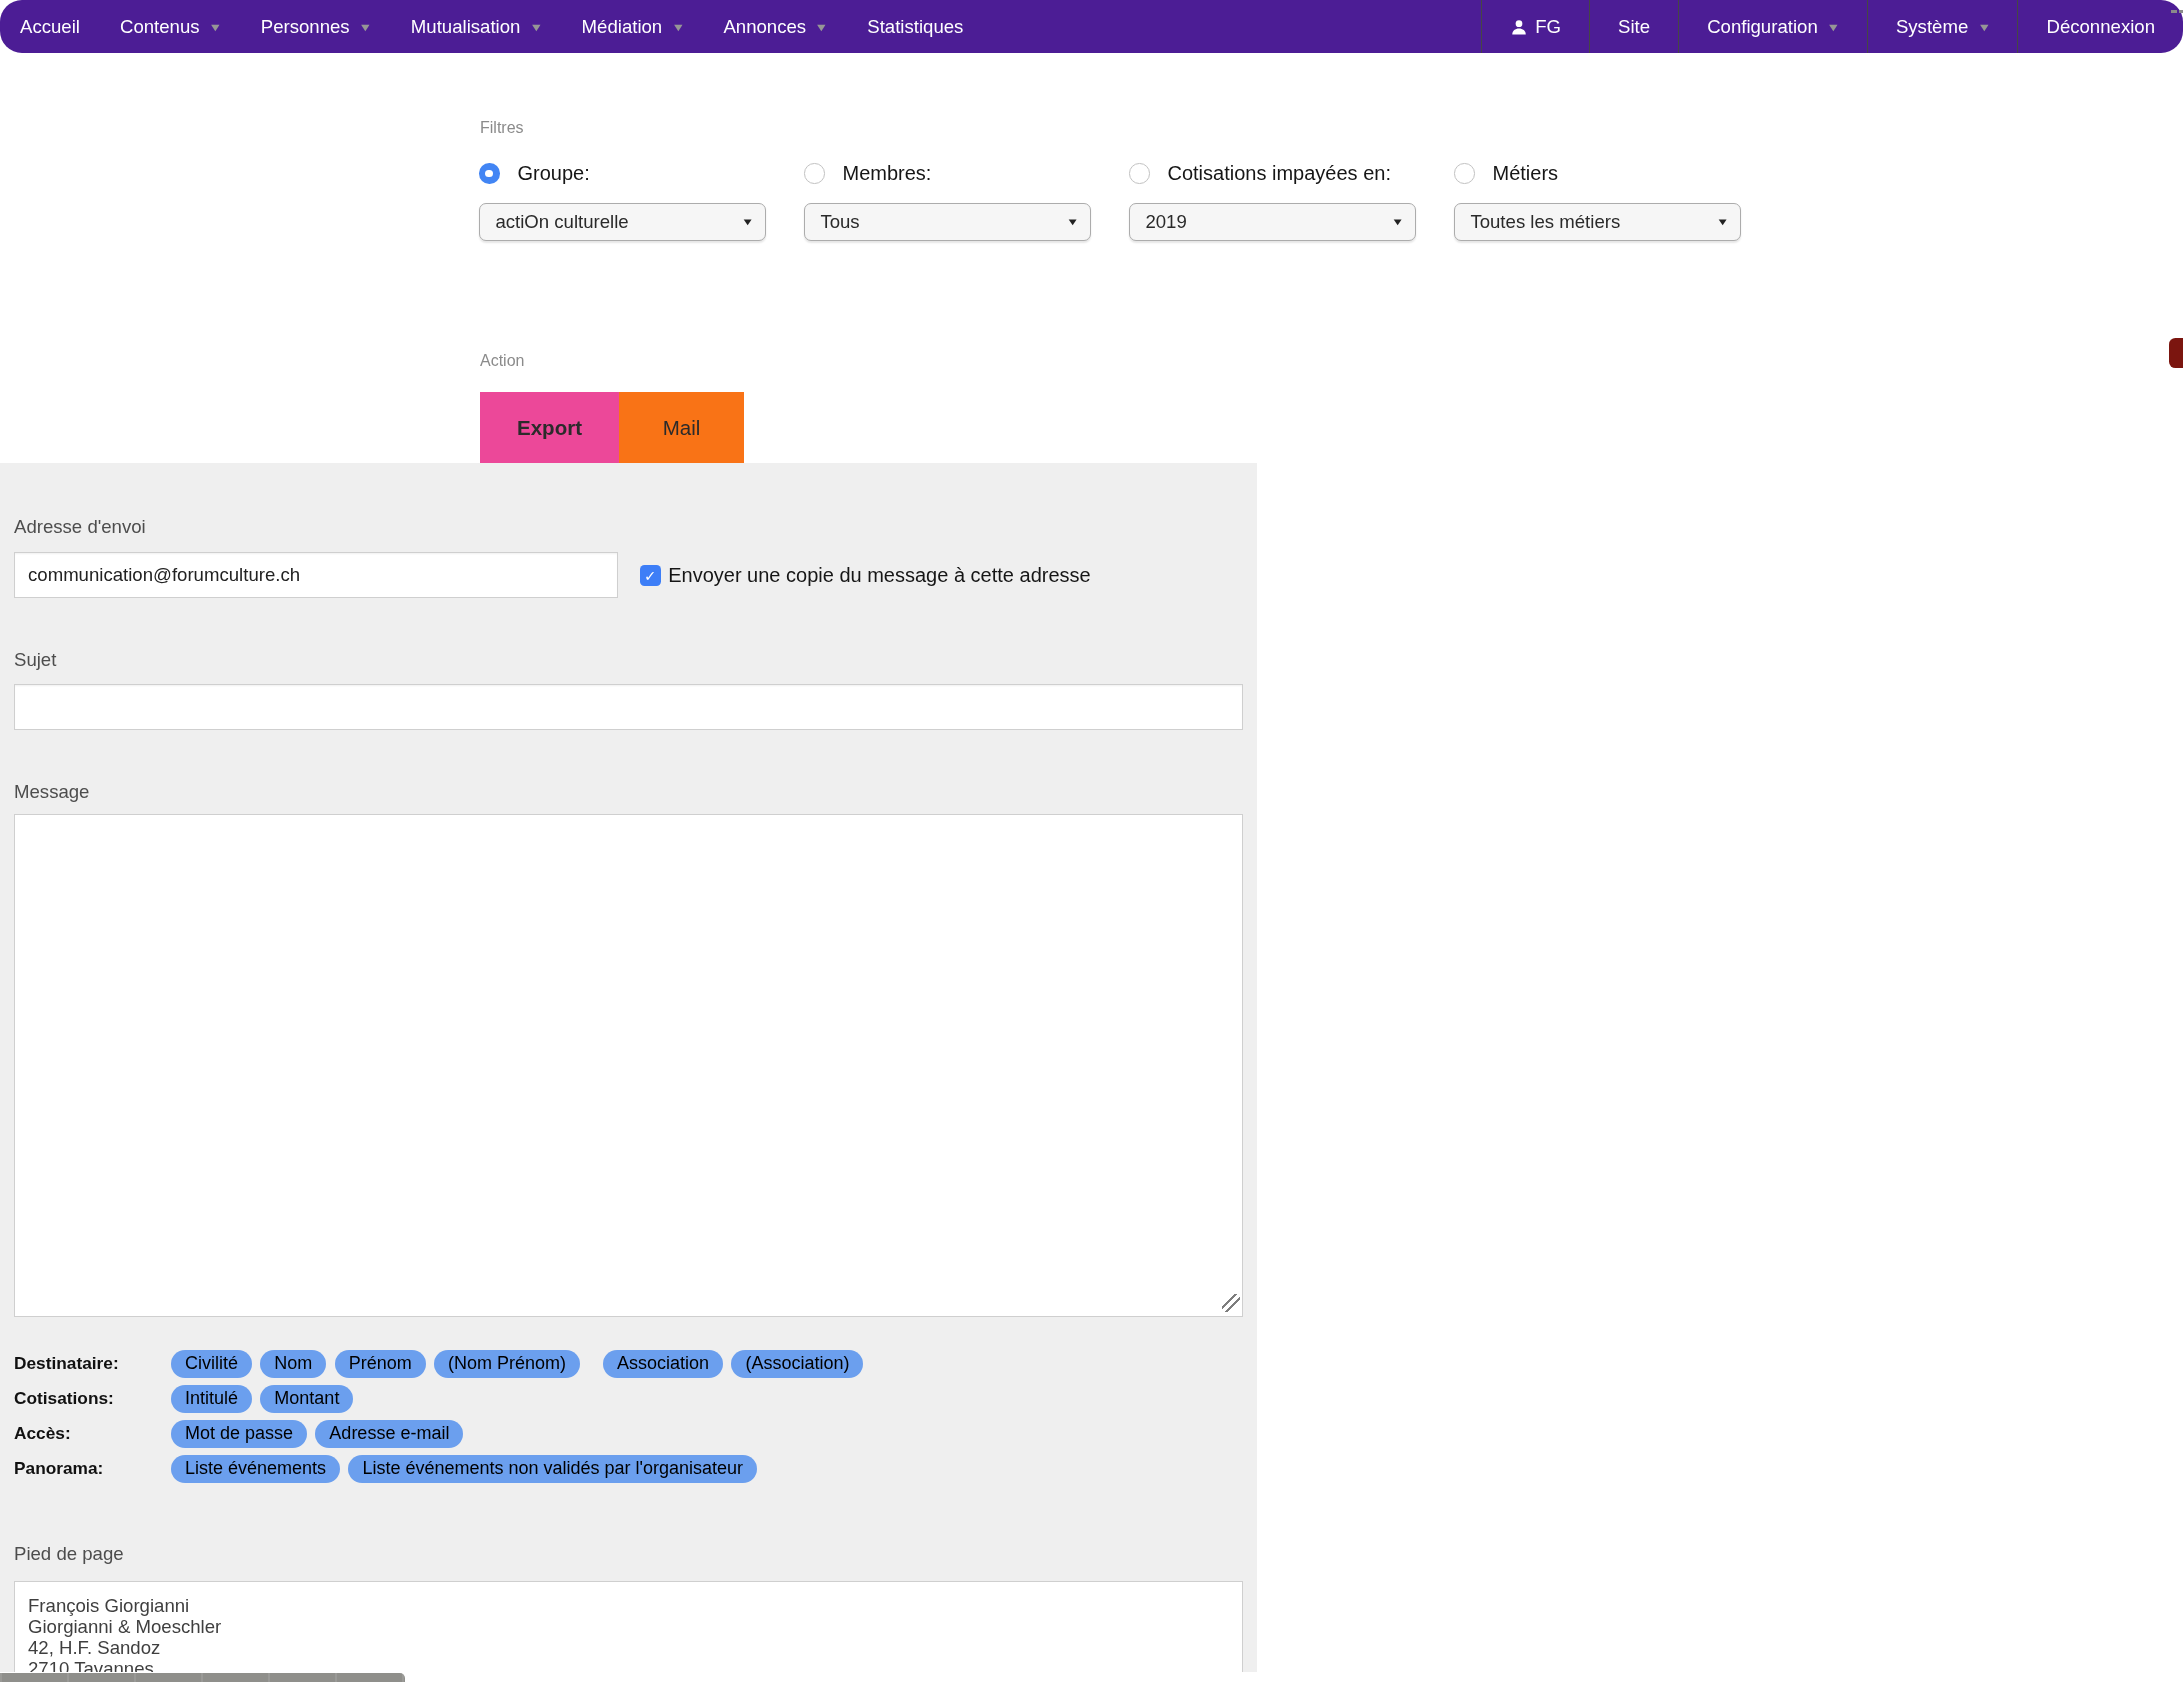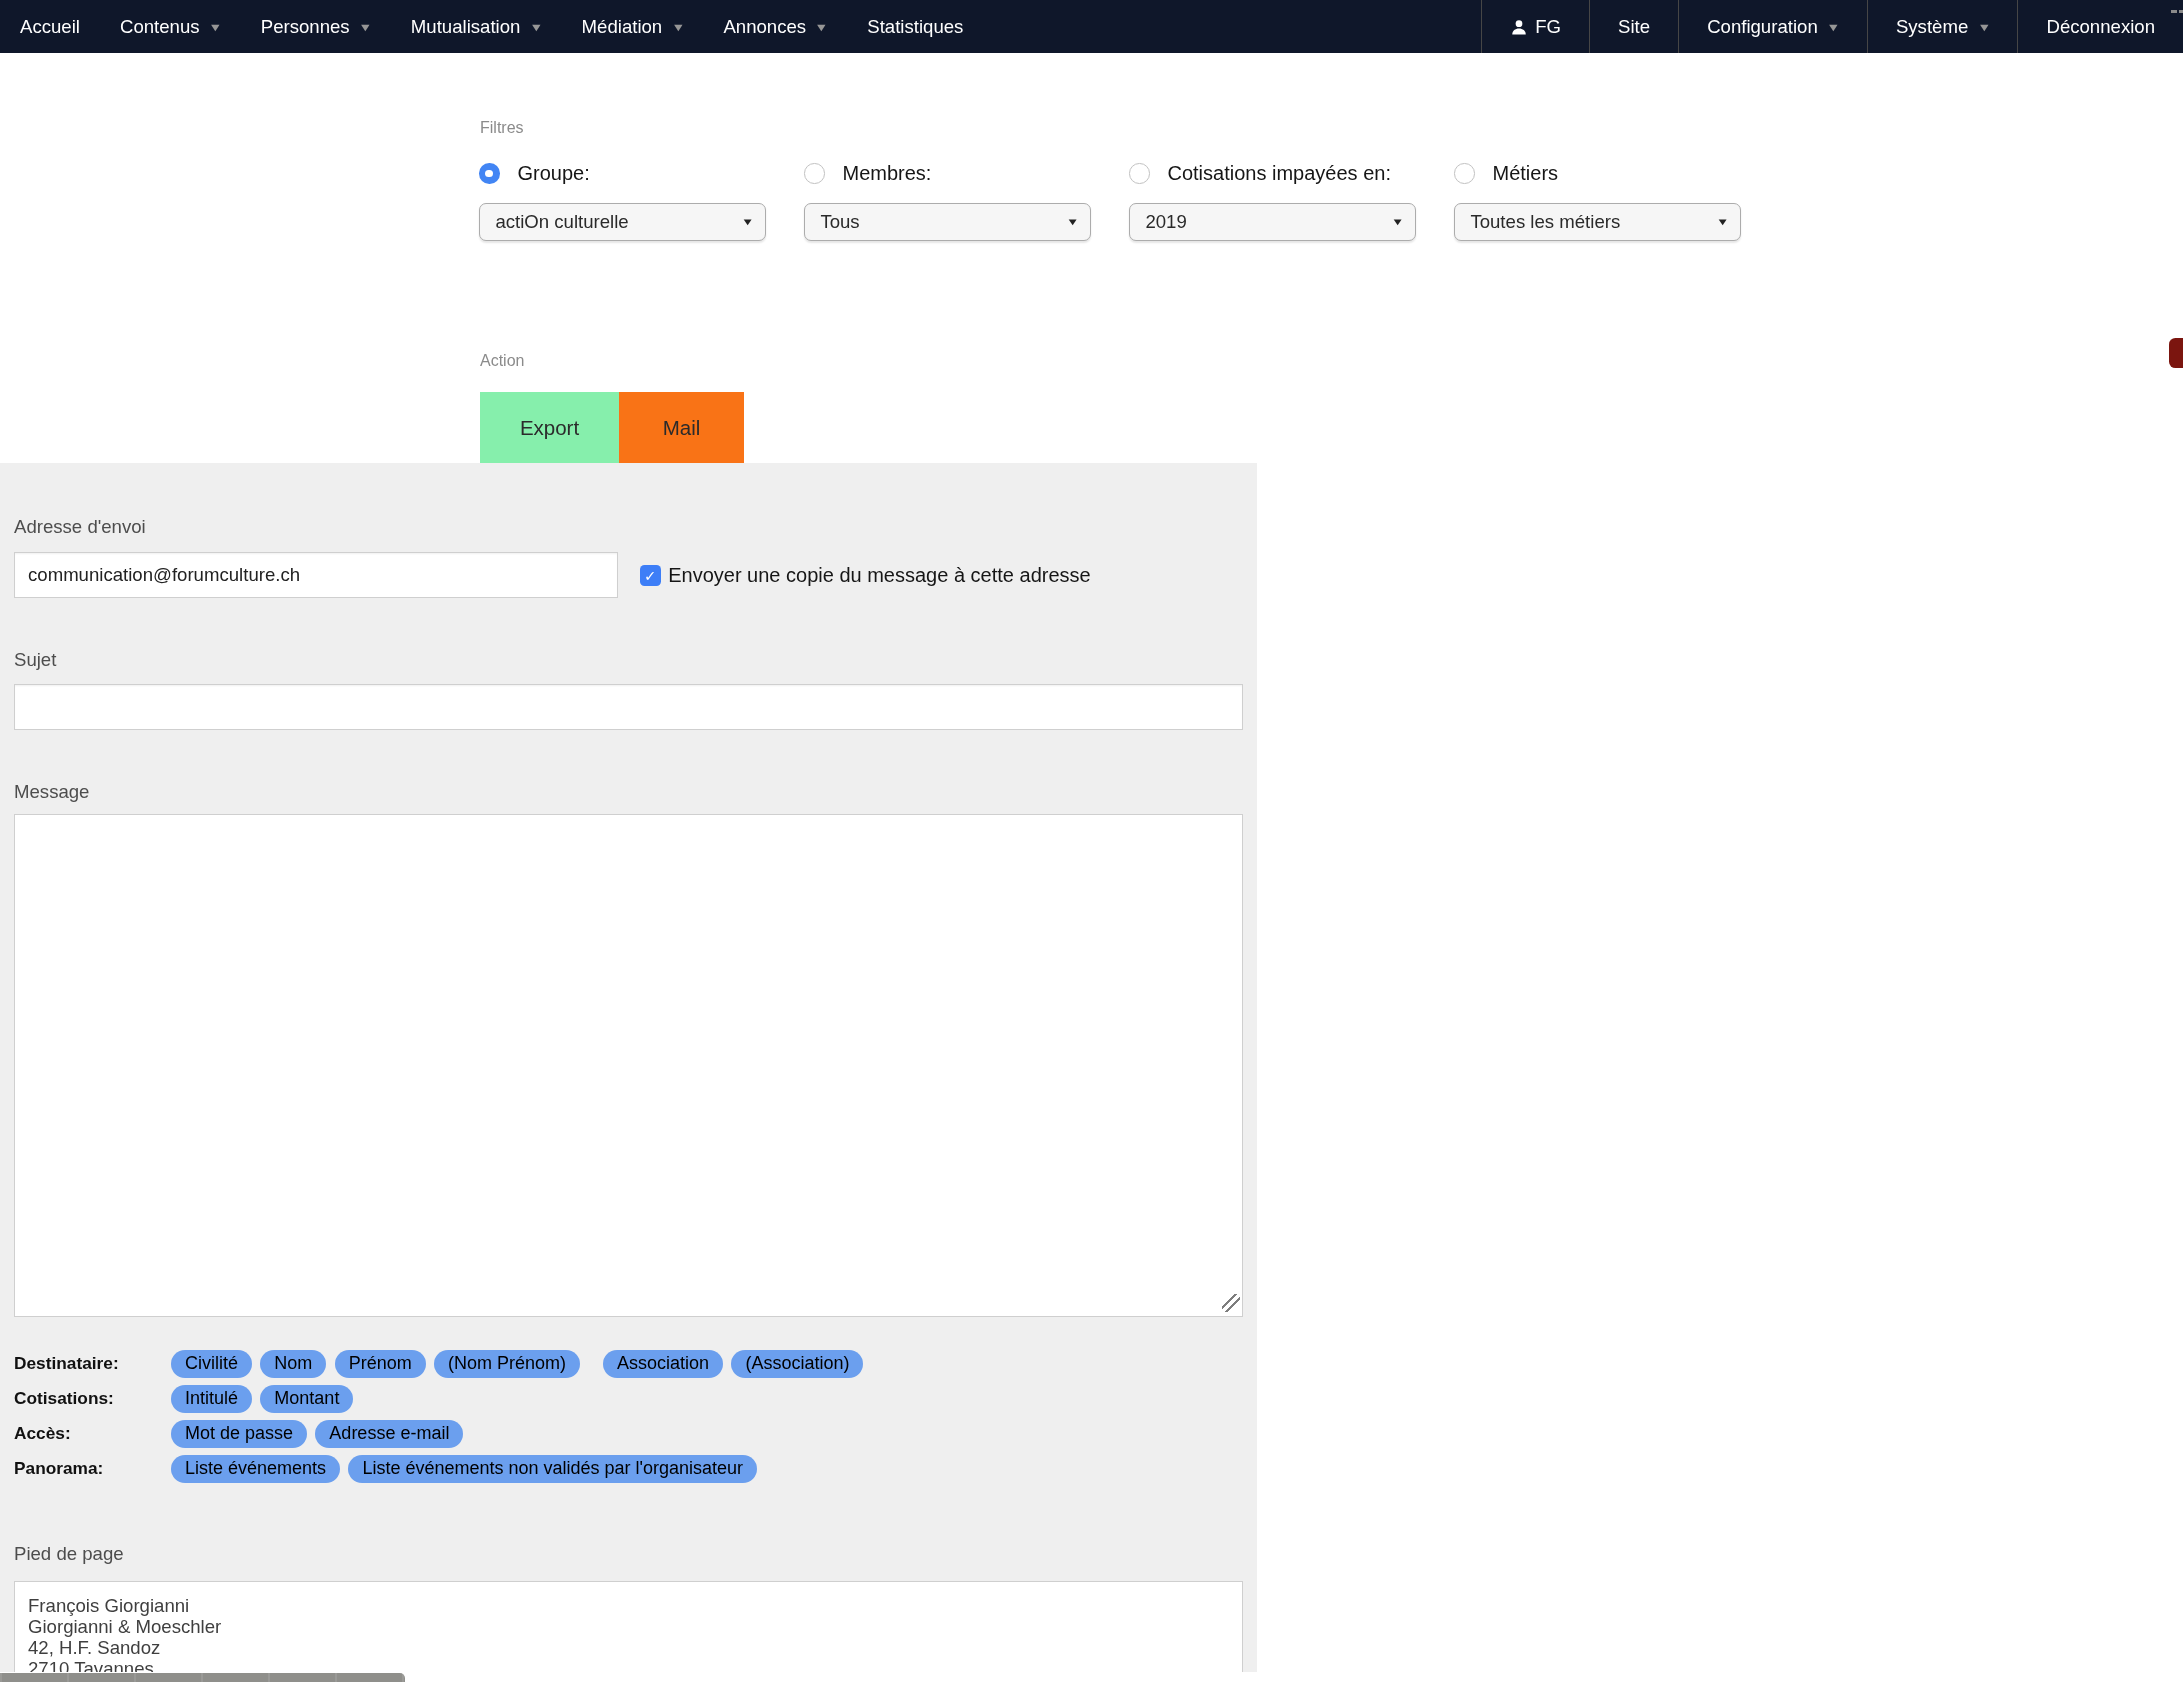--- a/index.html
+++ b/index.html
@@ -2,21 +2,21 @@
 <html style="font-size:10.3px"><head>
 <meta charset="utf-8">
 <style>
   * { margin:0; padding:0; box-sizing:border-box; }
   html,body { width:2183px; height:1682px; }
   body {
     position:relative; overflow:hidden; background:#ffffff;
     font-family:"Liberation Sans","DejaVu Sans",sans-serif; color:#111;
   }
   
-  .topnav { height:53px; background:#0f172a; display:flex; justify-content:space-between; align-items:stretch; }
+  .topnav { height:53px; background:#4c1d95; display:flex; justify-content:space-between; align-items:stretch;border-radius:22px; }
   .nav-side { display:flex; align-items:stretch; }
   .nav-item { display:flex; align-items:center; padding:0 20px; color:#ffffff; font-size:18.6px; white-space:nowrap; cursor:default; }
   .nav-item .caret { font-size:11px; color:#969696; margin-left:10.3px; transform:scaleX(1.3); }
   .nav-right .nav-item { border-left:1.3px solid #464646; padding:0 28px; }
   .user-icon { width:18px; height:18px; margin-right:7.7px; }
   .corner-dash { position:absolute; background:#8a8a8a; height:3.2px; }
   .dash1 { left:2171px; top:9.6px; width:6.4px; }
   .dash2 { left:2179px; top:9.6px; width:3.9px; }
 
   
@@ -31,21 +31,21 @@
   .radio-label { font-size:20px; color:#161616; margin-left:18px; white-space:nowrap; }
   .select { height:38px; background:#f6f6f6; border:1.3px solid #acacac; border-radius:7px;
             display:flex; align-items:center; justify-content:space-between; padding:0 13px 0 15.4px;
             font-size:18.6px; color:#2a2a2a; box-shadow:0 1.9px 1.9px rgba(0,0,0,0.10); cursor:default; }
   .select .arrow { font-size:9.6px; color:#222; transform:scaleX(1.4); }
 
   
   #action-label { margin:109px 0 0 480px; }
   .tabs { margin-left:480px; margin-top:20.5px; display:flex; }
   .tab { height:71px; display:flex; align-items:center; justify-content:center; font-size:20.5px; color:#2b2b2b; cursor:default; }
-  .tab-export { width:139px; background:#86efac; }
+  .tab-export { width:139px; background:#ec4899;font-weight:bold; }
   .tab-mail { width:125px; background:#f97316; }
 
   
   .panel { width:1257px; height:1209px; background:#efefef; padding:53px 14px 0 14px; overflow:hidden; }
   .field-label { font-size:18.6px; color:#4d4d4d; line-height:22px; }
   .address-row { margin-top:14px; display:flex; align-items:center; }
   .text-input { height:46px; background:#fff; border:1.3px solid #cfcfcf; font-size:18.6px; color:#222;
                 padding:0 13px; font-family:inherit; box-shadow:inset 0 1.3px 1.3px rgba(0,0,0,0.05); }
   #address-input { width:604px; }
   .checkbox-group { display:flex; align-items:center; margin-left:22px; }

